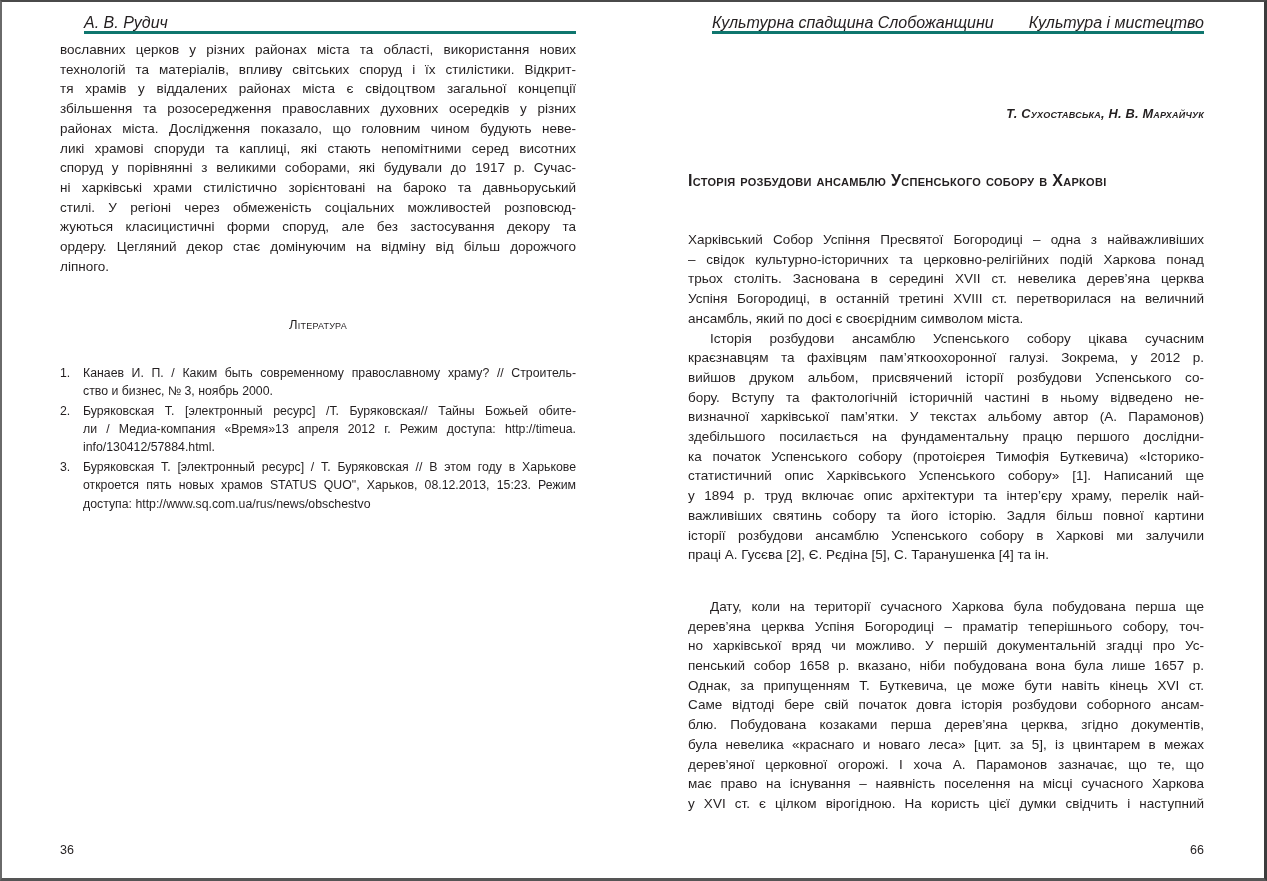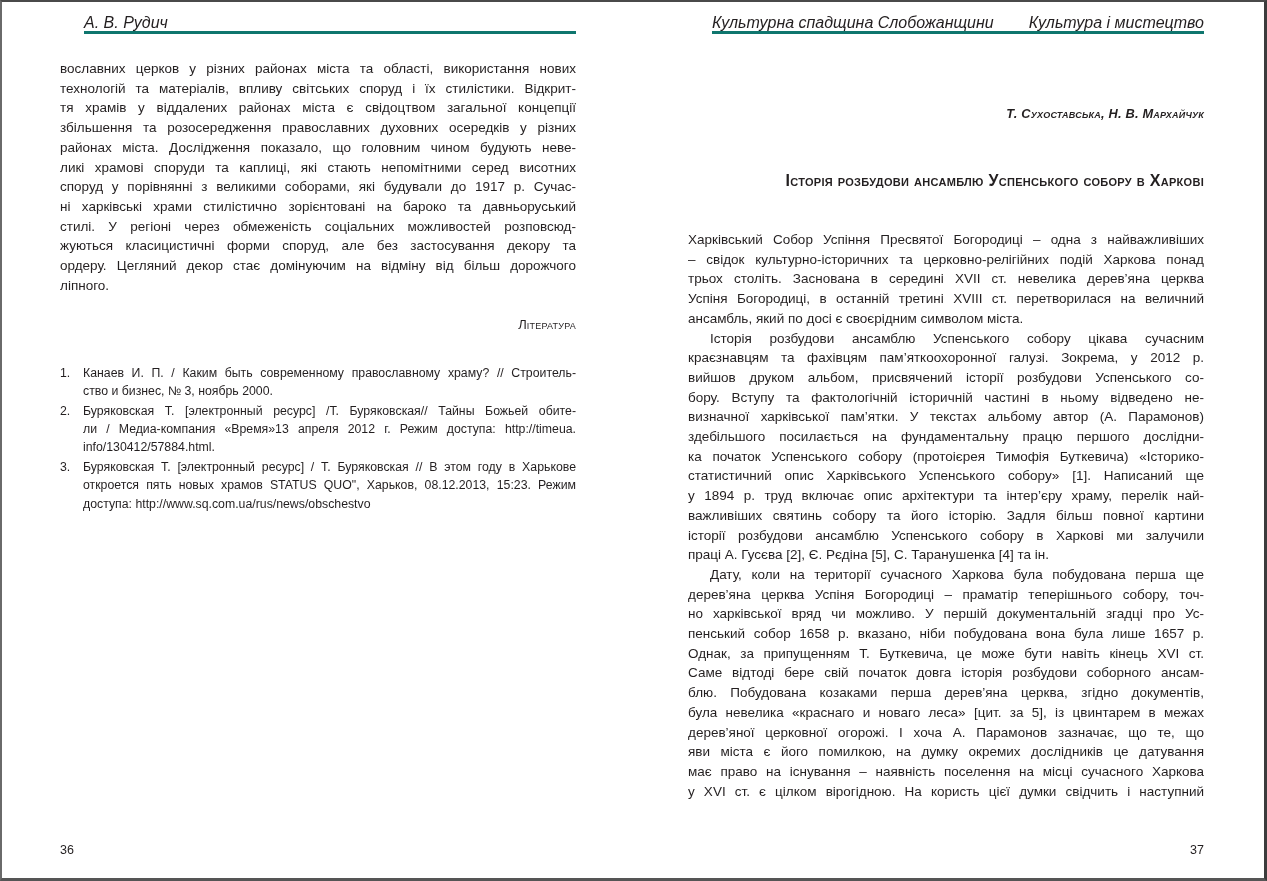--- a/index.html
+++ b/index.html
@@ -33,59 +33,59 @@
     font-size: 13.5px; line-height: 19.7px;
     text-align: justify; hyphens: manual;
   }
   .body-text p { margin: 0; }
   .body-text p.first { text-indent: 0; }
   .body-text p span.ln { display: block; text-align: justify; text-align-last: justify; }
   .body-text p span.ln.last { text-align-last: left; }
 
   .section-heading {
     position: absolute; left: 0; right: 0; top: 317px;
-    text-align: right; font-size: 13px; letter-spacing: 0.2px;
+    text-align: center; font-size: 13px; letter-spacing: 0.2px;
     font-variant: small-caps;
   }
 
   .refs {
     position: absolute; left: 0; right: 0; top: 364px;
     font-size: 12.3px; line-height: 18.3px; margin: 0; padding: 0; list-style: none;
   }
   .refs li { position: relative; padding-left: 23px; margin: 0 0 1.3px 0; }
   .refs li .num { position: absolute; left: 0; top: 0; }
   .refs li .ln { display: block; text-align: justify; text-align-last: justify; }
   .refs li .ln.last { text-align-last: left; }
 
   .authors {
     position: absolute; right: 0; top: 106px;
     font-weight: bold; font-style: italic; font-size: 12.8px;
     font-variant: small-caps; letter-spacing: 0.2px;
   }
   .article-title {
     position: absolute; left: 0; right: 0; top: 172px;
-    text-align: right; font-weight: bold; font-size: 16px;
+    text-align: left; font-weight: bold; font-size: 16px;
     font-variant: small-caps; letter-spacing: 0.3px;
   }
 
   .page-number { position: absolute; top: 843px; font-size: 12.5px; }
   .page.left .page-number { left: 0; }
   .page.right .page-number { right: 0; }
 </style>
 </head>
 <body>
 
 <div class="frame"></div>
 
 <div class="page left">
   <div class="running-head">
     <span class="l">А. В. Рудич</span>
   </div>
 
-  <div class="body-text" style="top:40px;margin-top:19px;">
+  <div class="body-text" style="top:40px;">
     <p class="first" id="left-para">
         <span class="ln">вославних церков у різних районах міста та області, використання нових</span>
         <span class="ln">технологій та матеріалів, впливу світських споруд і їх стилістики. Відкрит-</span>
         <span class="ln">тя храмів у віддалених районах міста є свідоцтвом загальної концепції</span>
         <span class="ln">збільшення та розосередження православних духовних осередків у різних</span>
         <span class="ln">районах міста. Дослідження показало, що головним чином будують неве-</span>
         <span class="ln">ликі храмові споруди та каплиці, які стають непомітними серед висотних</span>
         <span class="ln">споруд у порівнянні з великими соборами, які будували до 1917 р. Сучас-</span>
         <span class="ln">ні харківські храми стилістично зорієнтовані на бароко та давньоруський</span>
         <span class="ln">стилі. У регіоні через обмеженість соціальних можливостей розповсюд-</span>
@@ -146,29 +146,28 @@
         <span class="ln">визначної харківської пам’ятки. У текстах альбому автор (А. Парамонов)</span>
         <span class="ln">здебільшого посилається на фундаментальну працю першого дослідни-</span>
         <span class="ln">ка початок Успенського собору (протоієрея Тимофія Буткевича) «Історико-</span>
         <span class="ln">статистичний опис Харківського Успенського собору» [1]. Написаний ще</span>
         <span class="ln">у 1894 р. труд включає опис архітектури та інтер’єру храму, перелік най-</span>
         <span class="ln">важливіших святинь собору та його історію. Задля більш повної картини</span>
         <span class="ln">історії розбудови ансамблю Успенського собору в Харкові ми залучили</span>
         <span class="ln last">праці А. Гусєва [2], Є. Рєдіна [5], С. Таранушенка [4] та ін.</span>
       </p>
       <p>
-        <span class="ln" style="text-indent: 22px;">Дату, коли на території сучасного Харкова була побудована перша ще</span>
+        <span class="ln" style="text-indent: 22px; margin-top: 32px;">Дату, коли на території сучасного Харкова була побудована перша ще</span>
         <span class="ln">дерев’яна церква Успіня Богородиці – праматір теперішнього собору, точ-</span>
         <span class="ln">но харківської вряд чи можливо. У першій документальній згадці про Ус-</span>
         <span class="ln">пенський собор 1658 р. вказано, ніби побудована вона була лише 1657 р.</span>
         <span class="ln">Однак, за припущенням Т. Буткевича, це може бути навіть кінець XVI ст.</span>
         <span class="ln">Саме відтоді бере свій початок довга історія розбудови соборного ансам-</span>
         <span class="ln">блю. Побудована козаками перша дерев’яна церква, згідно документів,</span>
         <span class="ln">була невелика «краснаго и новаго леса» [цит. за 5], із цвинтарем в межах</span>
         <span class="ln">дерев’яної церковної огорожі. І хоча А. Парамонов зазначає, що те, що</span>
-        <span class="ln">яви міста є його помилкою, на думку окремих дослідників це датування</span>
         <span class="ln">має право на існування – наявність поселення на місці сучасного Харкова</span>
         <span class="ln">у XVI ст. є цілком вірогідною. На користь цієї думки свідчить і наступний</span>
       </p>
     </div>
 
-  <div class="page-number">37</div>
+  <div class="page-number">66</div>
 </div>
 
 </body></html>

